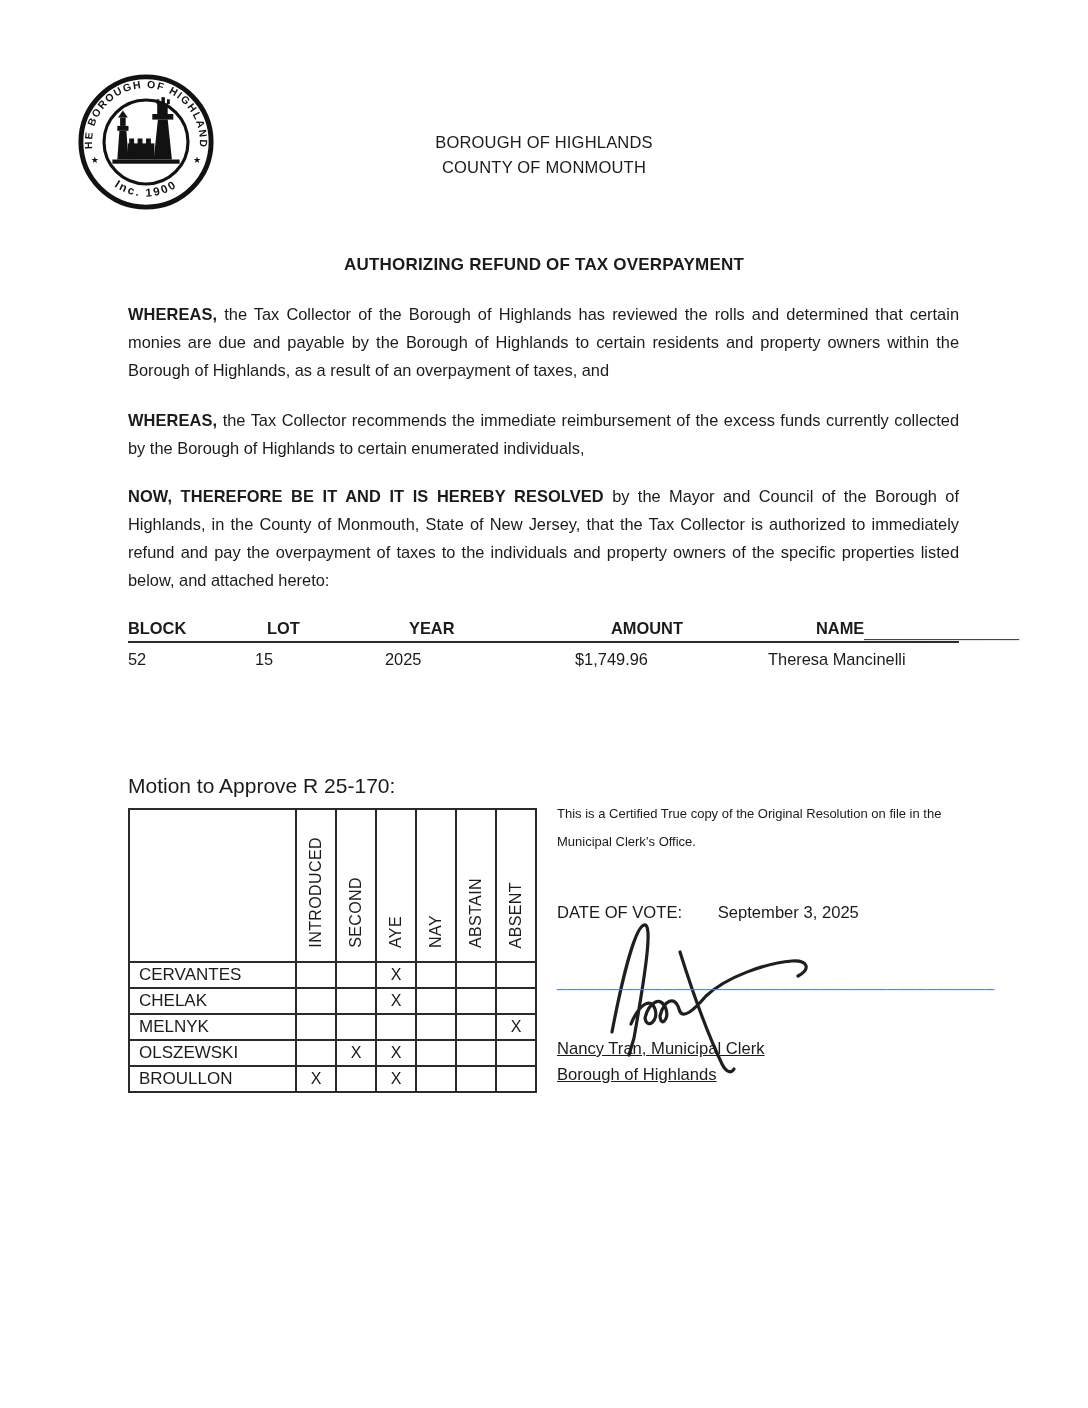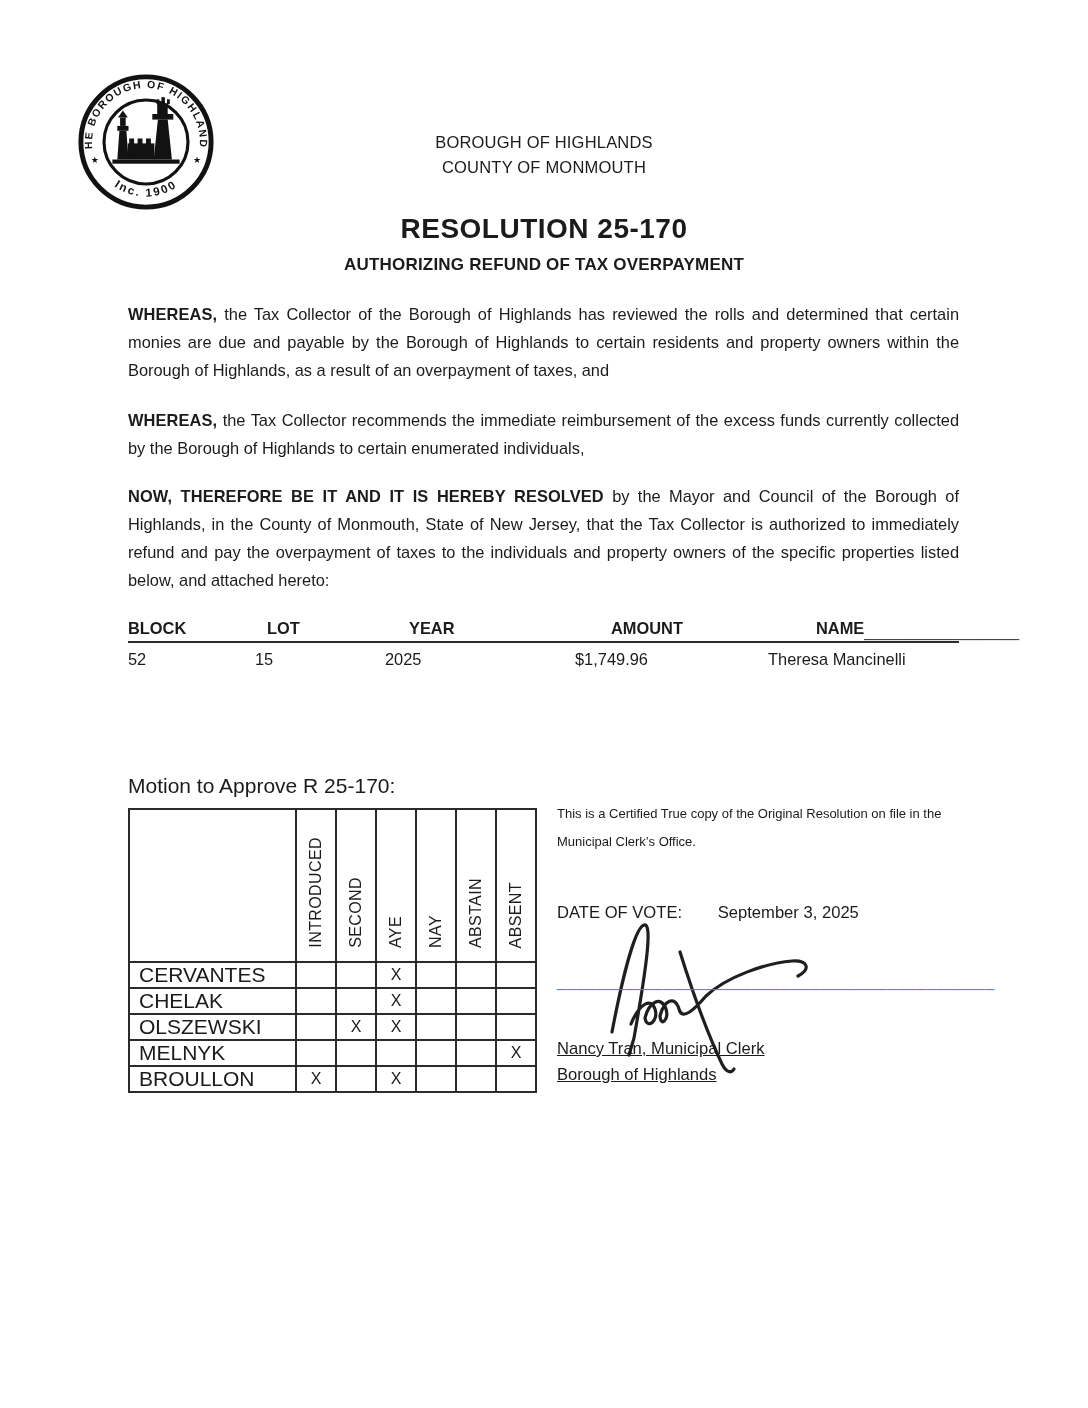--- a/index.html
+++ b/index.html
@@ -61,21 +61,21 @@
   .vt-corner { width: 163px; }
   .vt-head {
     width: 38px; height: 136px;
     vertical-align: bottom; text-align: center; padding: 6px 0 9px 0;
   }
   .rot {
     display: inline-block;
     writing-mode: vertical-rl; transform: rotate(180deg);
     font-size: 16px; line-height: 1; letter-spacing: 0.4px; white-space: nowrap;
   }
-  .vt-name { height: 24px; padding: 0 20px 0 9px; font-size: 21px; margin-top: 45px; }
+  .vt-name { height: 24px; padding: 0 20px 0 9px; font-size: 17px; margin-top: 45px; }
   .vt-mark { text-align: center; font-size: 16px; padding: 0; }
 
   .cert {
     left: 557px; top: 800px; width: 392px;
     font-size: 13px; line-height: 28px; margin: 0;
   }
   .datevote { left: 557px; top: 903px; font-size: 16.6px; }
   .datevote .dv-value { margin-left: 31px; }
 
   .sig-svg { left: 568px; top: 912px; width: 350px; height: 170px; pointer-events: none; }
@@ -119,21 +119,20 @@
       <rect x="88" y="95" width="7" height="8"></rect>
       <rect x="100" y="95" width="7" height="8"></rect>
     </g>
   </svg>
 
   <div class="abs org-header">
     <div>BOROUGH OF HIGHLANDS</div>
     <div>COUNTY OF MONMOUTH</div>
   </div>
 
-  <div class="abs res-title">RESOLUTION 25-170</div>
   <div class="abs res-subtitle">AUTHORIZING REFUND OF TAX OVERPAYMENT</div>
 
   <p class="abs para p1"><b>WHEREAS,</b><span> the Tax Collector of the Borough of Highlands has reviewed the rolls and determined that certain monies are due and payable by the Borough of Highlands to certain residents and property owners within the Borough of Highlands, as a result of an overpayment of taxes, and</span></p>
   <p class="abs para p2"><b>WHEREAS,</b><span> the Tax Collector recommends the immediate reimbursement of the excess funds currently collected by the Borough of Highlands to certain enumerated individuals,</span></p>
   <p class="abs para p3"><b>NOW, THEREFORE BE IT AND IT IS HEREBY RESOLVED</b><span> by the Mayor and Council of the Borough of Highlands, in the County of Monmouth, State of New Jersey, that the Tax Collector is authorized to immediately refund and pay the overpayment of taxes to the individuals and property owners of the specific properties listed below, and attached hereto:</span></p>
 
   <div class="abs refund">
     <div class="refund-head">
       <span class="rc c1">BLOCK</span>
       <span class="rc c2">LOT</span>
@@ -177,36 +176,36 @@
         <tr>
           <td class="vt-name">CHELAK</td>
           <td class="vt-mark"></td>
           <td class="vt-mark"></td>
           <td class="vt-mark">X</td>
           <td class="vt-mark"></td>
           <td class="vt-mark"></td>
           <td class="vt-mark"></td>
         </tr>
         <tr>
+          <td class="vt-name">MELNYK</td>
+          <td class="vt-mark"></td>
+          <td class="vt-mark"></td>
+          <td class="vt-mark"></td>
+          <td class="vt-mark"></td>
+          <td class="vt-mark"></td>
+          <td class="vt-mark">X</td>
+        </tr>
+        <tr>
           <td class="vt-name">OLSZEWSKI</td>
           <td class="vt-mark"></td>
           <td class="vt-mark">X</td>
           <td class="vt-mark">X</td>
           <td class="vt-mark"></td>
           <td class="vt-mark"></td>
           <td class="vt-mark"></td>
-        </tr>
-        <tr>
-          <td class="vt-name">MELNYK</td>
-          <td class="vt-mark"></td>
-          <td class="vt-mark"></td>
-          <td class="vt-mark"></td>
-          <td class="vt-mark"></td>
-          <td class="vt-mark"></td>
-          <td class="vt-mark">X</td>
         </tr>
         <tr>
           <td class="vt-name">BROULLON</td>
           <td class="vt-mark">X</td>
           <td class="vt-mark"></td>
           <td class="vt-mark">X</td>
           <td class="vt-mark"></td>
           <td class="vt-mark"></td>
           <td class="vt-mark"></td>
         </tr>

